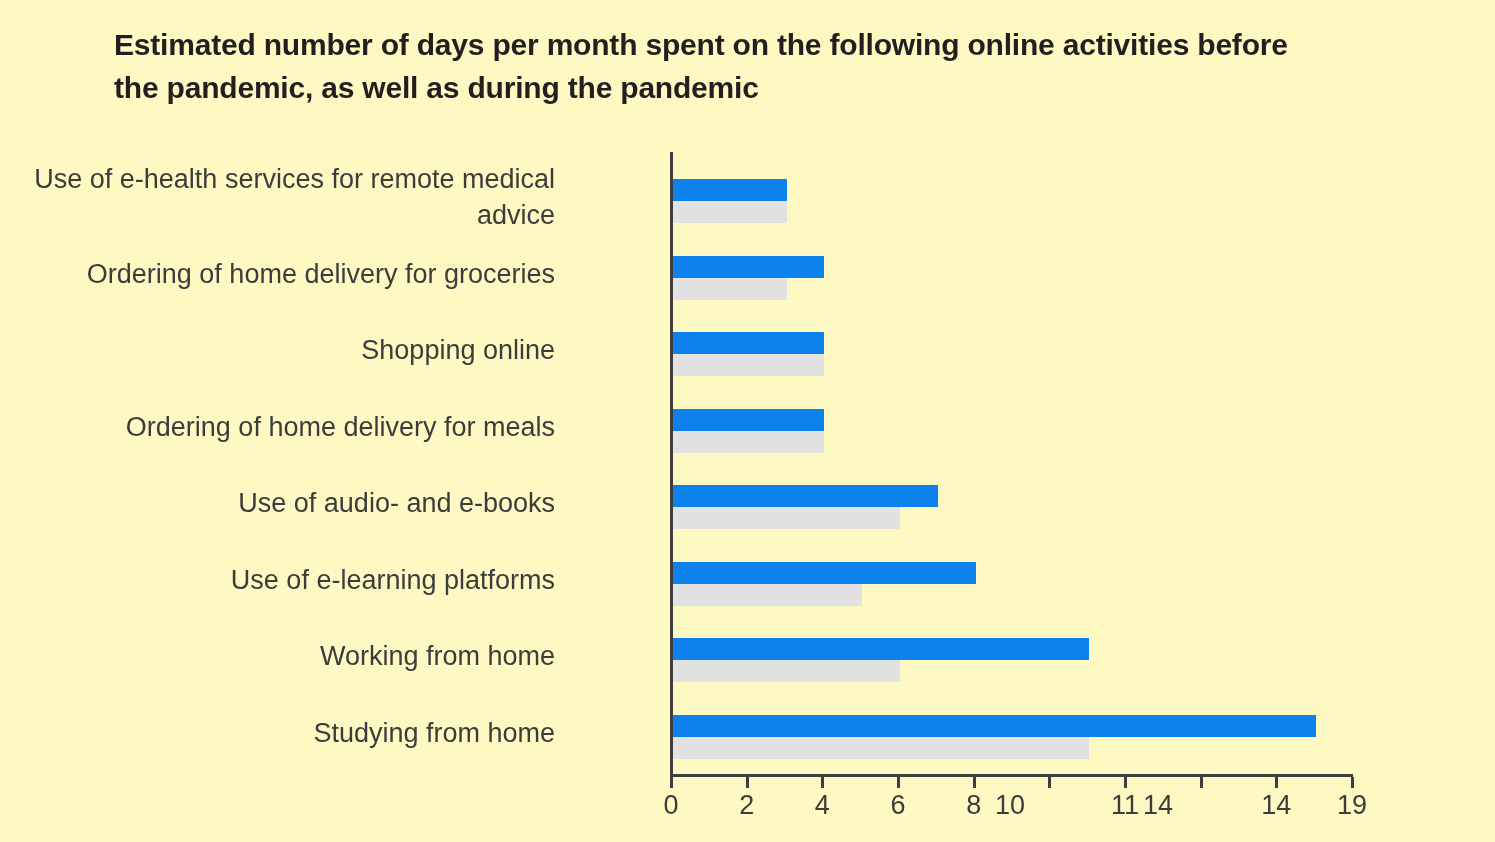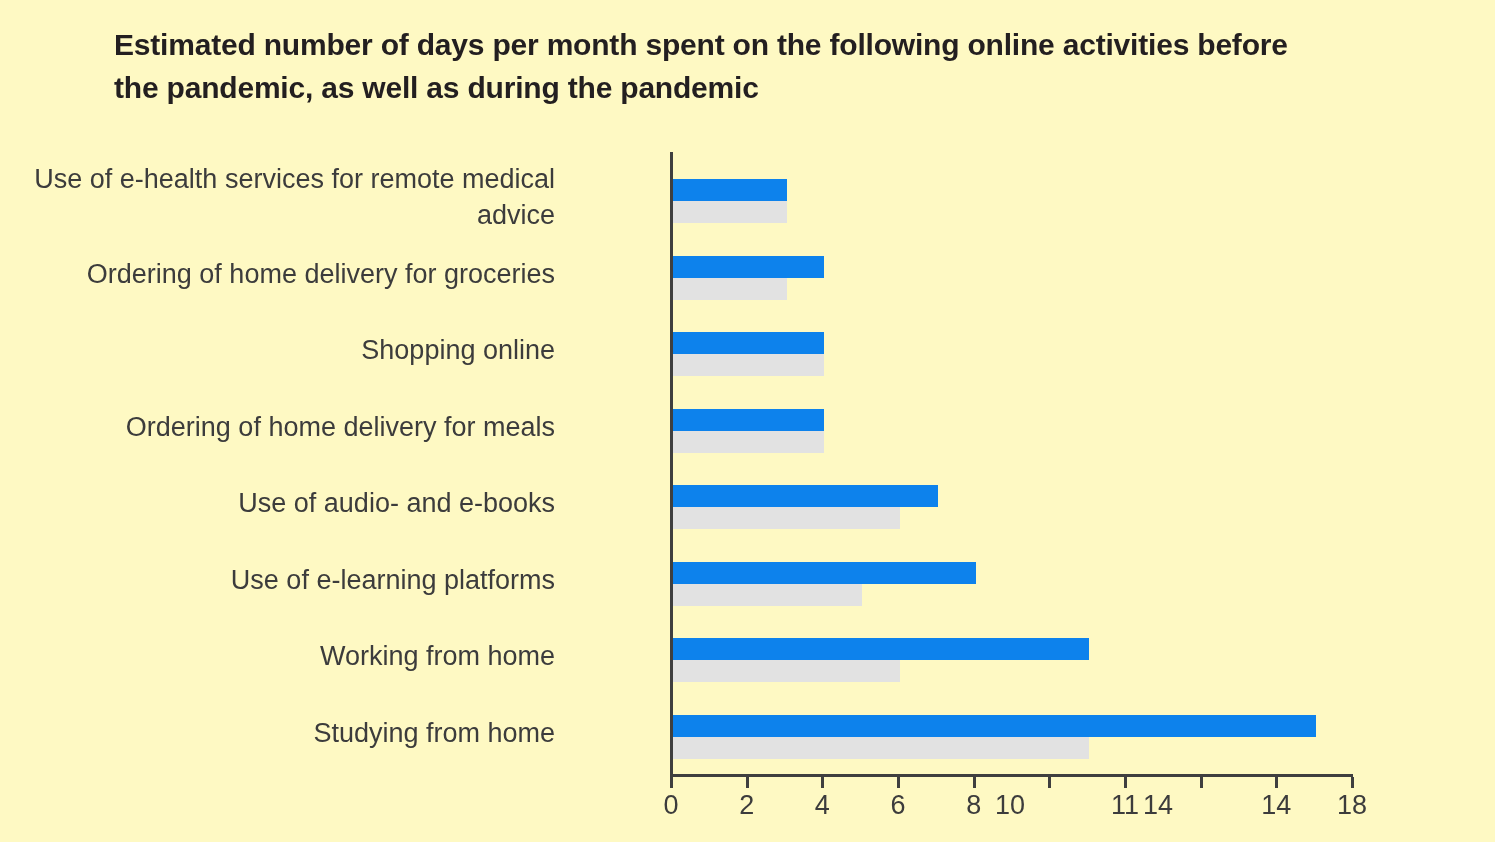--- a/index.html
+++ b/index.html
@@ -167,21 +167,21 @@
         <div class="x-tick-label" style="left: 973.667px;">8</div>
         <div class="x-tick" style="left: 1048.33px;"></div>
         <div class="x-tick-label" style="left: 1010px;">10</div>
         <div class="x-tick" style="left: 1124px;"></div>
         <div class="x-tick-label" style="left: 1125px;">11</div>
         <div class="x-tick" style="left: 1199.67px;"></div>
         <div class="x-tick-label" style="left: 1158px;">14</div>
         <div class="x-tick" style="left: 1275.33px;"></div>
         <div class="x-tick-label" style="left: 1276.33px;">14</div>
         <div class="x-tick" style="left: 1351px;"></div>
-        <div class="x-tick-label" style="left: 1352px;">18</div>
+        <div class="x-tick-label" style="left: 1352px;">19</div>
       </div>
     <div id="rows">
         <div class="cat-row" style="top: 152px;">
           <div class="cat-label" style="top: 10px;">Use of e-health services for remote medical
 advice</div>
           <div class="bars">
             <div class="bar bar-during" title="During: 3" style="width: 113.5px; background: rgb(13, 130, 236);"></div>
             <div class="bar bar-before" title="Before: 3" style="width: 113.5px; background: rgb(226, 226, 226);"></div>
           </div>
         </div>

